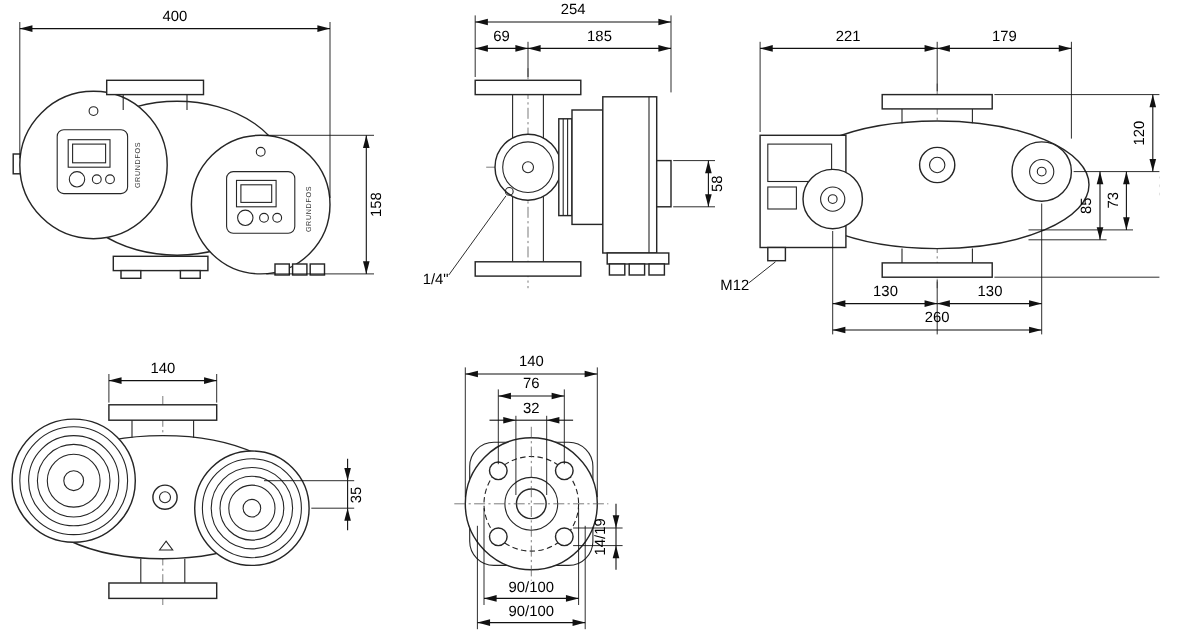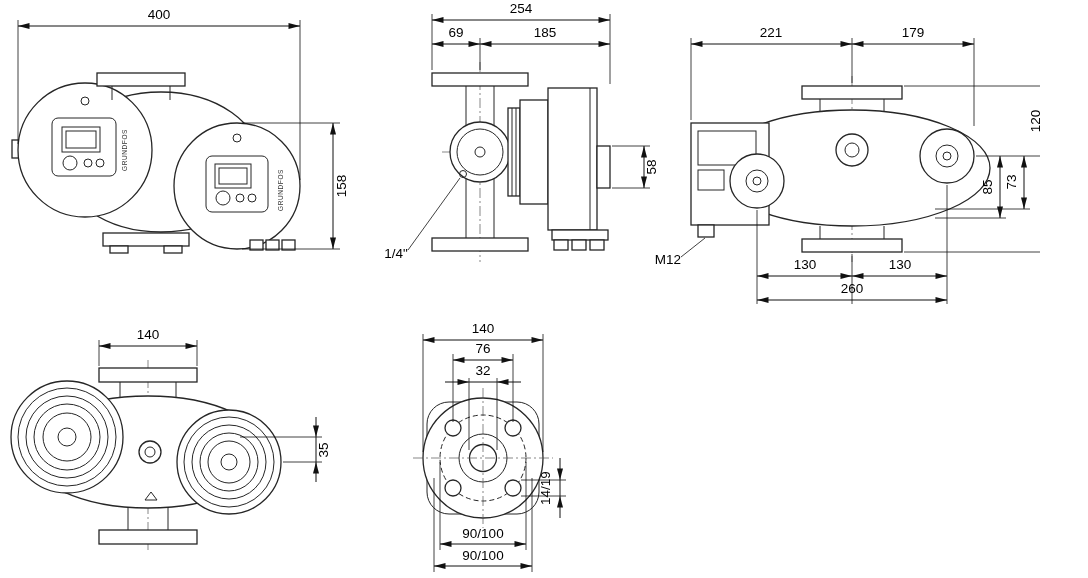--- a/index.html
+++ b/index.html
@@ -1,17 +1,17 @@
 <!DOCTYPE html>
 <html><head>
 <meta charset="utf-8">
 <style>
   html,body{margin:0;padding:0;background:#ffffff;}
   .stage{position:relative;width:1040px;height:578px;background:#fff;overflow:hidden;
-         font-family:"Liberation Sans",sans-serif;}
+         font-family:"Liberation Sans",sans-serif;padding-left:14px;}
   svg{position:absolute;left:0;top:0;}
   .o1{stroke:#262626;stroke-width:1.3;fill:#ffffff;}
   .o2{stroke:#262626;stroke-width:1;fill:none;}
   .dl{stroke:#111111;stroke-width:1;fill:none;}
   .ext{stroke:#111111;stroke-width:0.8;fill:none;}
   .cl{stroke:#555555;stroke-width:0.7;fill:none;stroke-dasharray:10 3 2 3;}
   .dash{stroke:#262626;stroke-width:1;fill:none;stroke-dasharray:5 3;}
   text.dim{font-family:"Liberation Sans",sans-serif;font-size:13.5px;fill:#000;text-anchor:middle;}
   text.brand{font-family:"Liberation Sans",sans-serif;font-size:6.5px;letter-spacing:.6px;fill:#333;text-anchor:middle;}
 </style>

